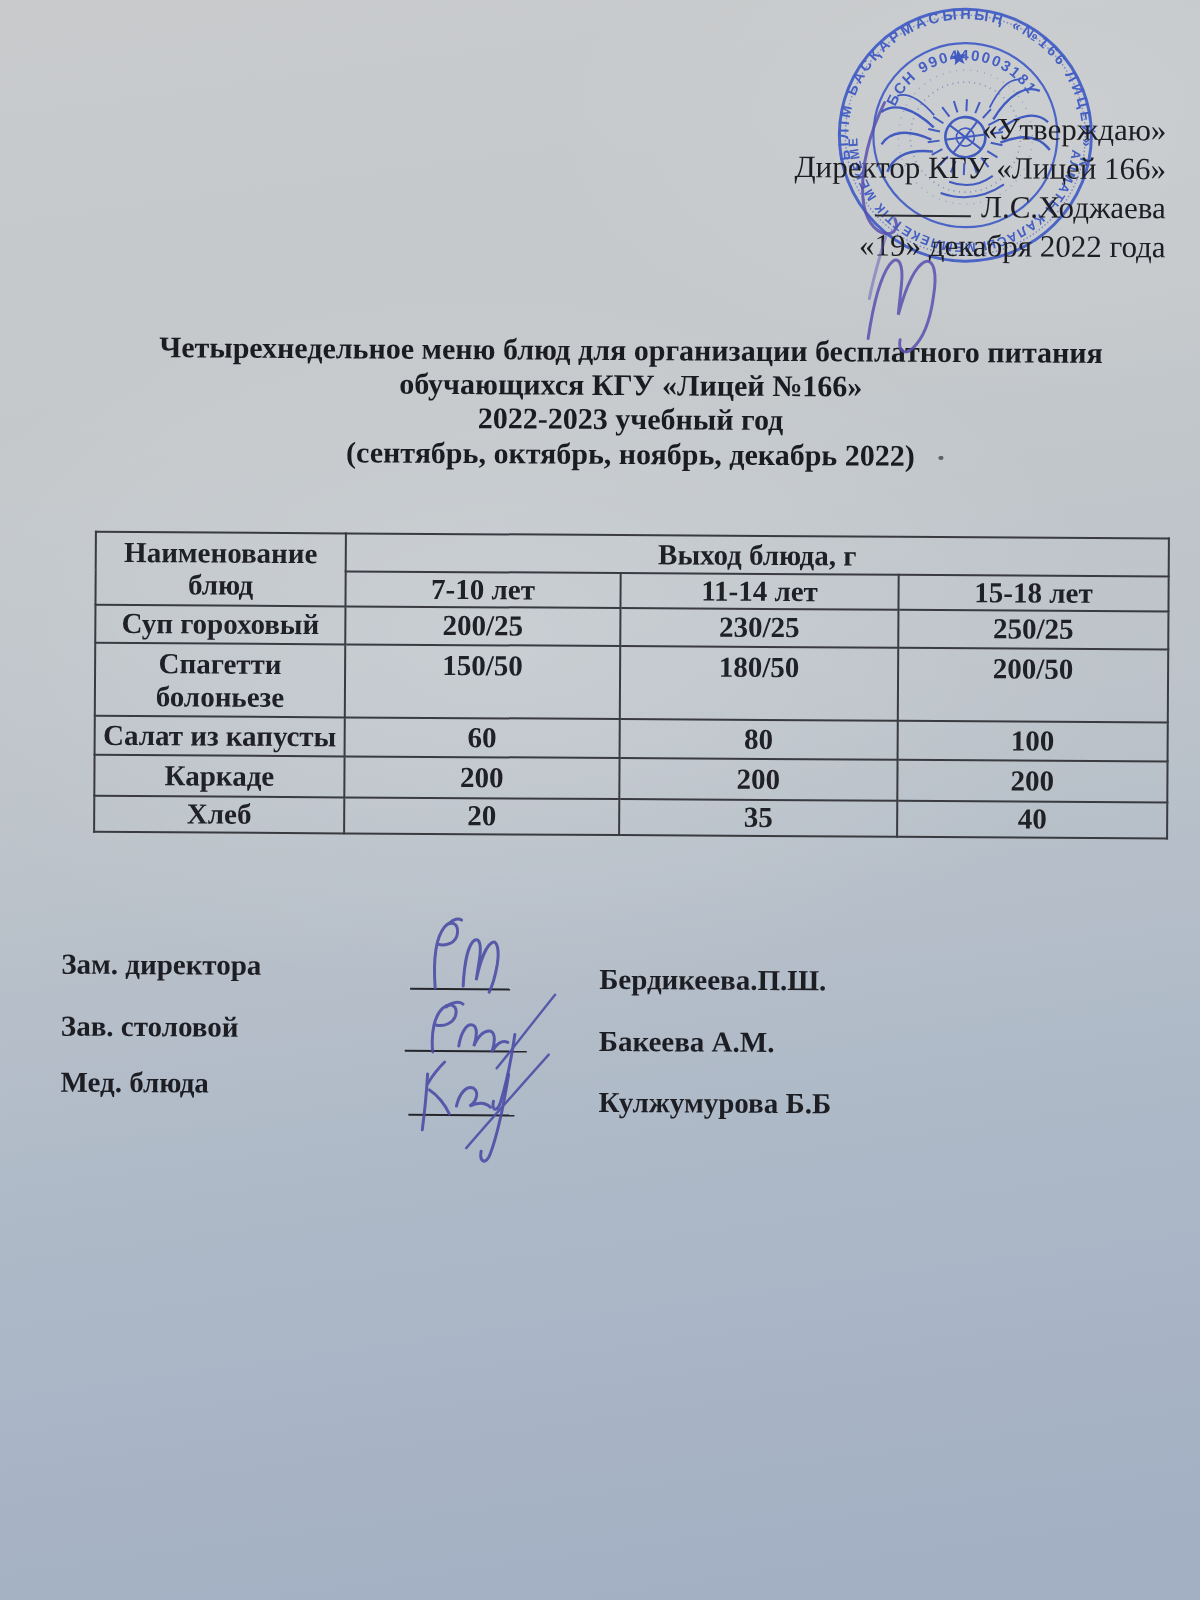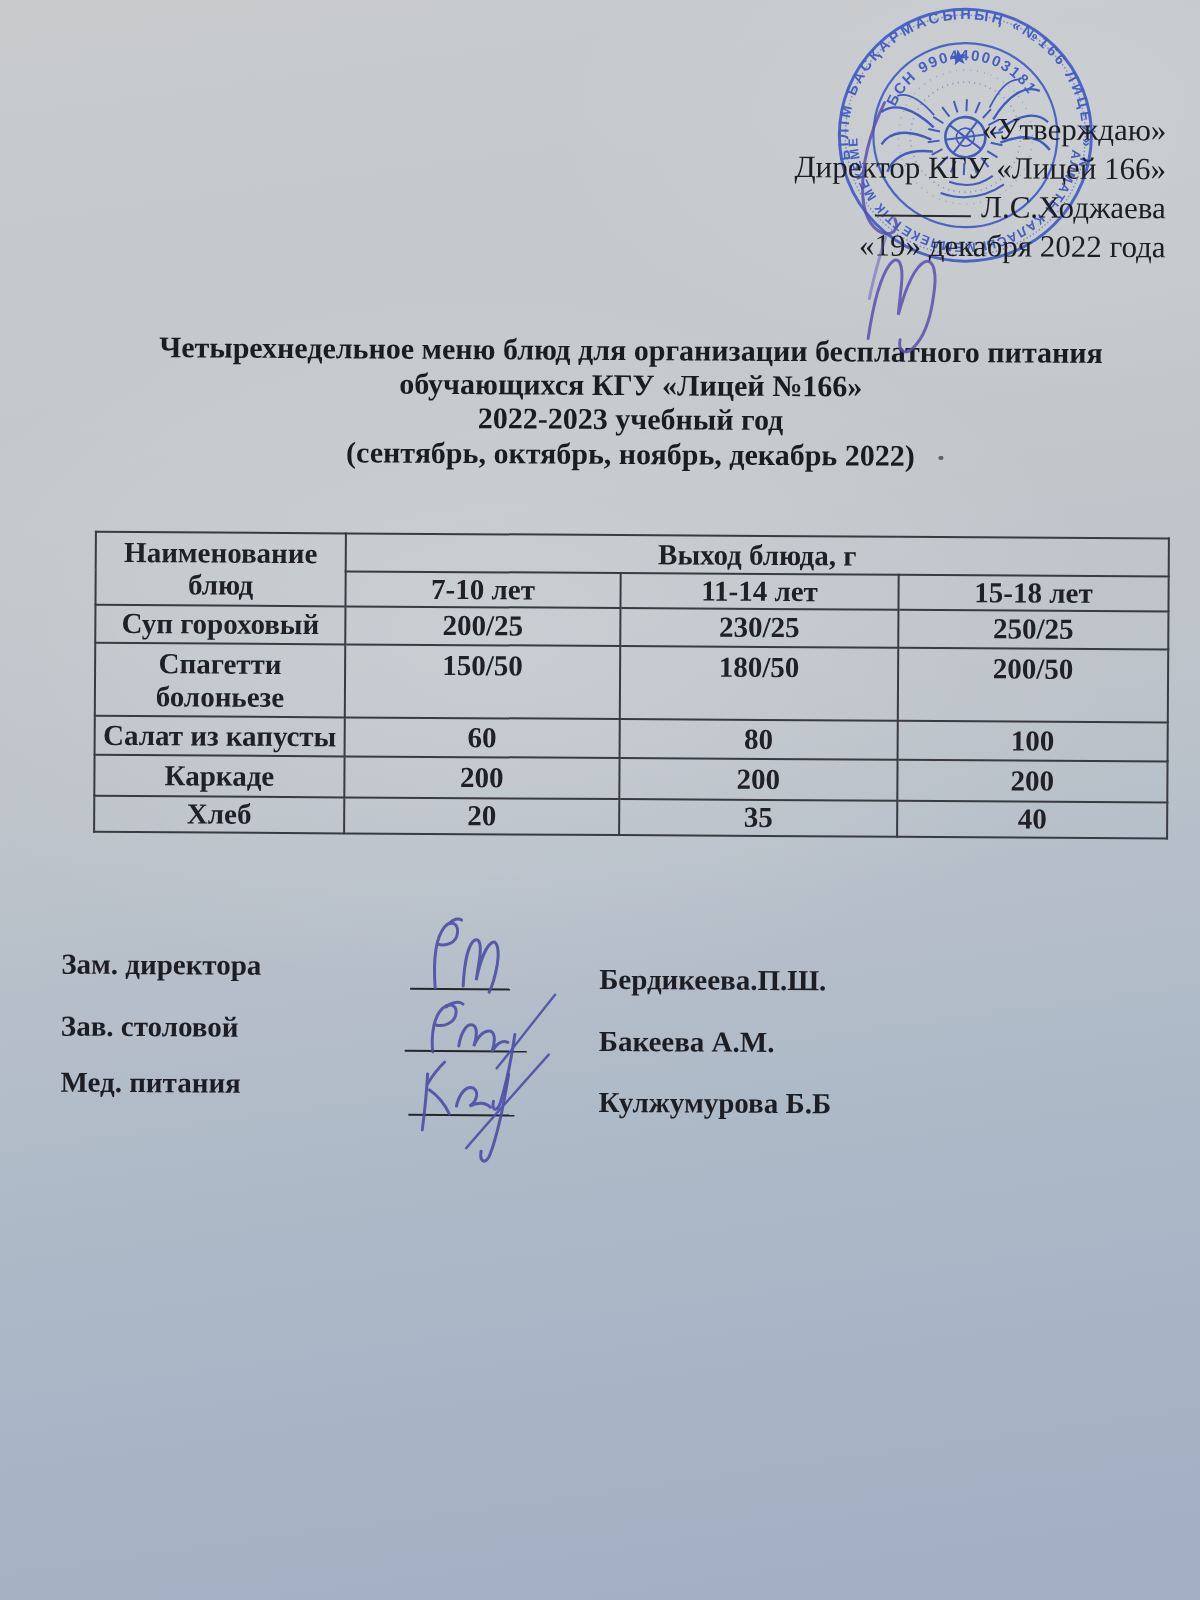--- a/index.html
+++ b/index.html
@@ -156,21 +156,21 @@
           <td>Хлеб</td>
           <td>20</td>
           <td>35</td>
           <td>40</td>
         </tr>
       </tbody>
     </table>
 
     <div class="sig-role" style="top:948px">Зам. директора</div>
     <div class="sig-role" style="top:1010px">Зав. столовой</div>
-    <div class="sig-role" style="top:1066px">Мед. питания</div>
+    <div class="sig-role" style="top:1066px">Мед. блюда</div>
 
     <div class="sig-line" style="left:413px;top:986px;width:100px"></div>
     <div class="sig-line" style="left:408px;top:1048px;width:122px"></div>
     <div class="sig-line" style="left:412px;top:1112px;width:106px"></div>
 
     <div class="sig-name" style="top:960px">Бердикеева.П.Ш.</div>
     <div class="sig-name" style="top:1022px">Бакеева А.М.</div>
     <div class="sig-name" style="top:1083px">Кулжумурова Б.Б</div>
 
     <svg class="ink" width="1200" height="1600" viewBox="0 0 1200 1600" aria-hidden="true">

